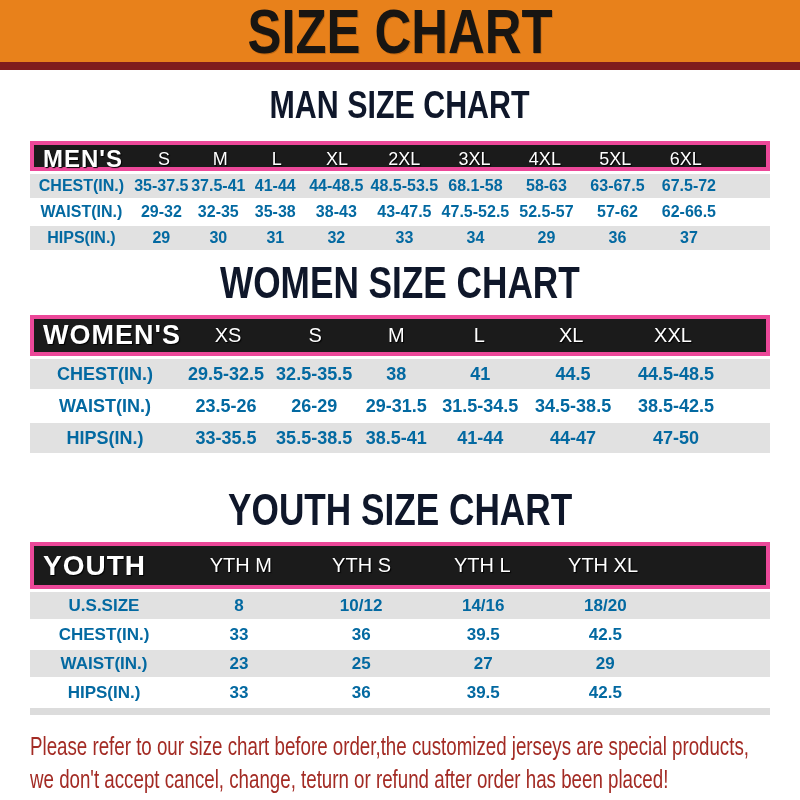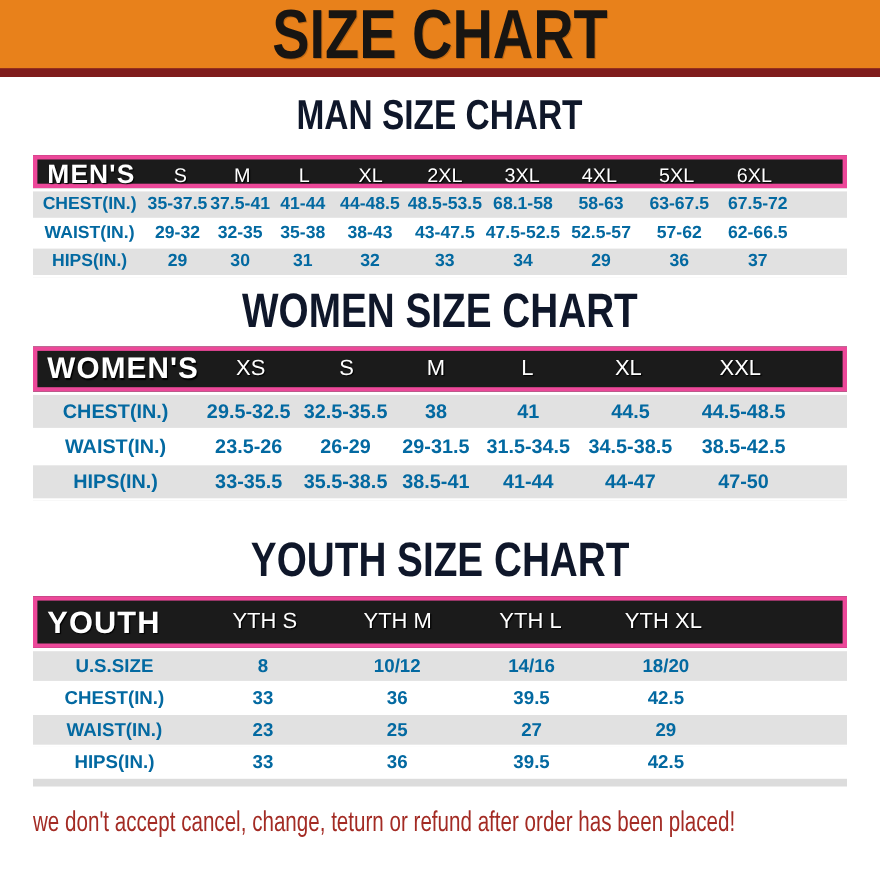--- a/index.html
+++ b/index.html
@@ -190,22 +190,22 @@
       <div class="c sp"></div>
     </div>
   </div>
 
 <h2 class="h-youth">
   <span class="hx">YOUTH SIZE CHART</span>
 </h2>
 <div class="stable youth m-youth">
     <div class="trow head">
       <div class="c hl">YOUTH</div>
+      <div class="c hv">YTH M</div>
       <div class="c hv">YTH S</div>
-      <div class="c hv">YTH M</div>
       <div class="c hv">YTH L</div>
       <div class="c hv">YTH XL</div>
       <div class="c sp"></div>
     </div>
     <div class="trow body odd">
       <div class="c rl">U.S.SIZE</div>
       <div class="c rv">8</div>
       <div class="c rv">10/12</div>
       <div class="c rv">14/16</div>
       <div class="c rv">18/20</div>
@@ -233,15 +233,18 @@
       <div class="c rv">36</div>
       <div class="c rv">39.5</div>
       <div class="c rv">42.5</div>
       <div class="c sp"></div>
     </div>
   </div>
 <div class="youth-strip"></div>
 
 <div class="footer">
   <div class="fl">
+    <span class="fx">Please refer to our size chart before order,the customized jerseys are special products,</span>
+  </div>
+  <div class="fl">
     <span class="fx">we don't accept cancel, change, teturn or refund after order has been placed!</span>
   </div>
 </div>
 
 </body></html>

